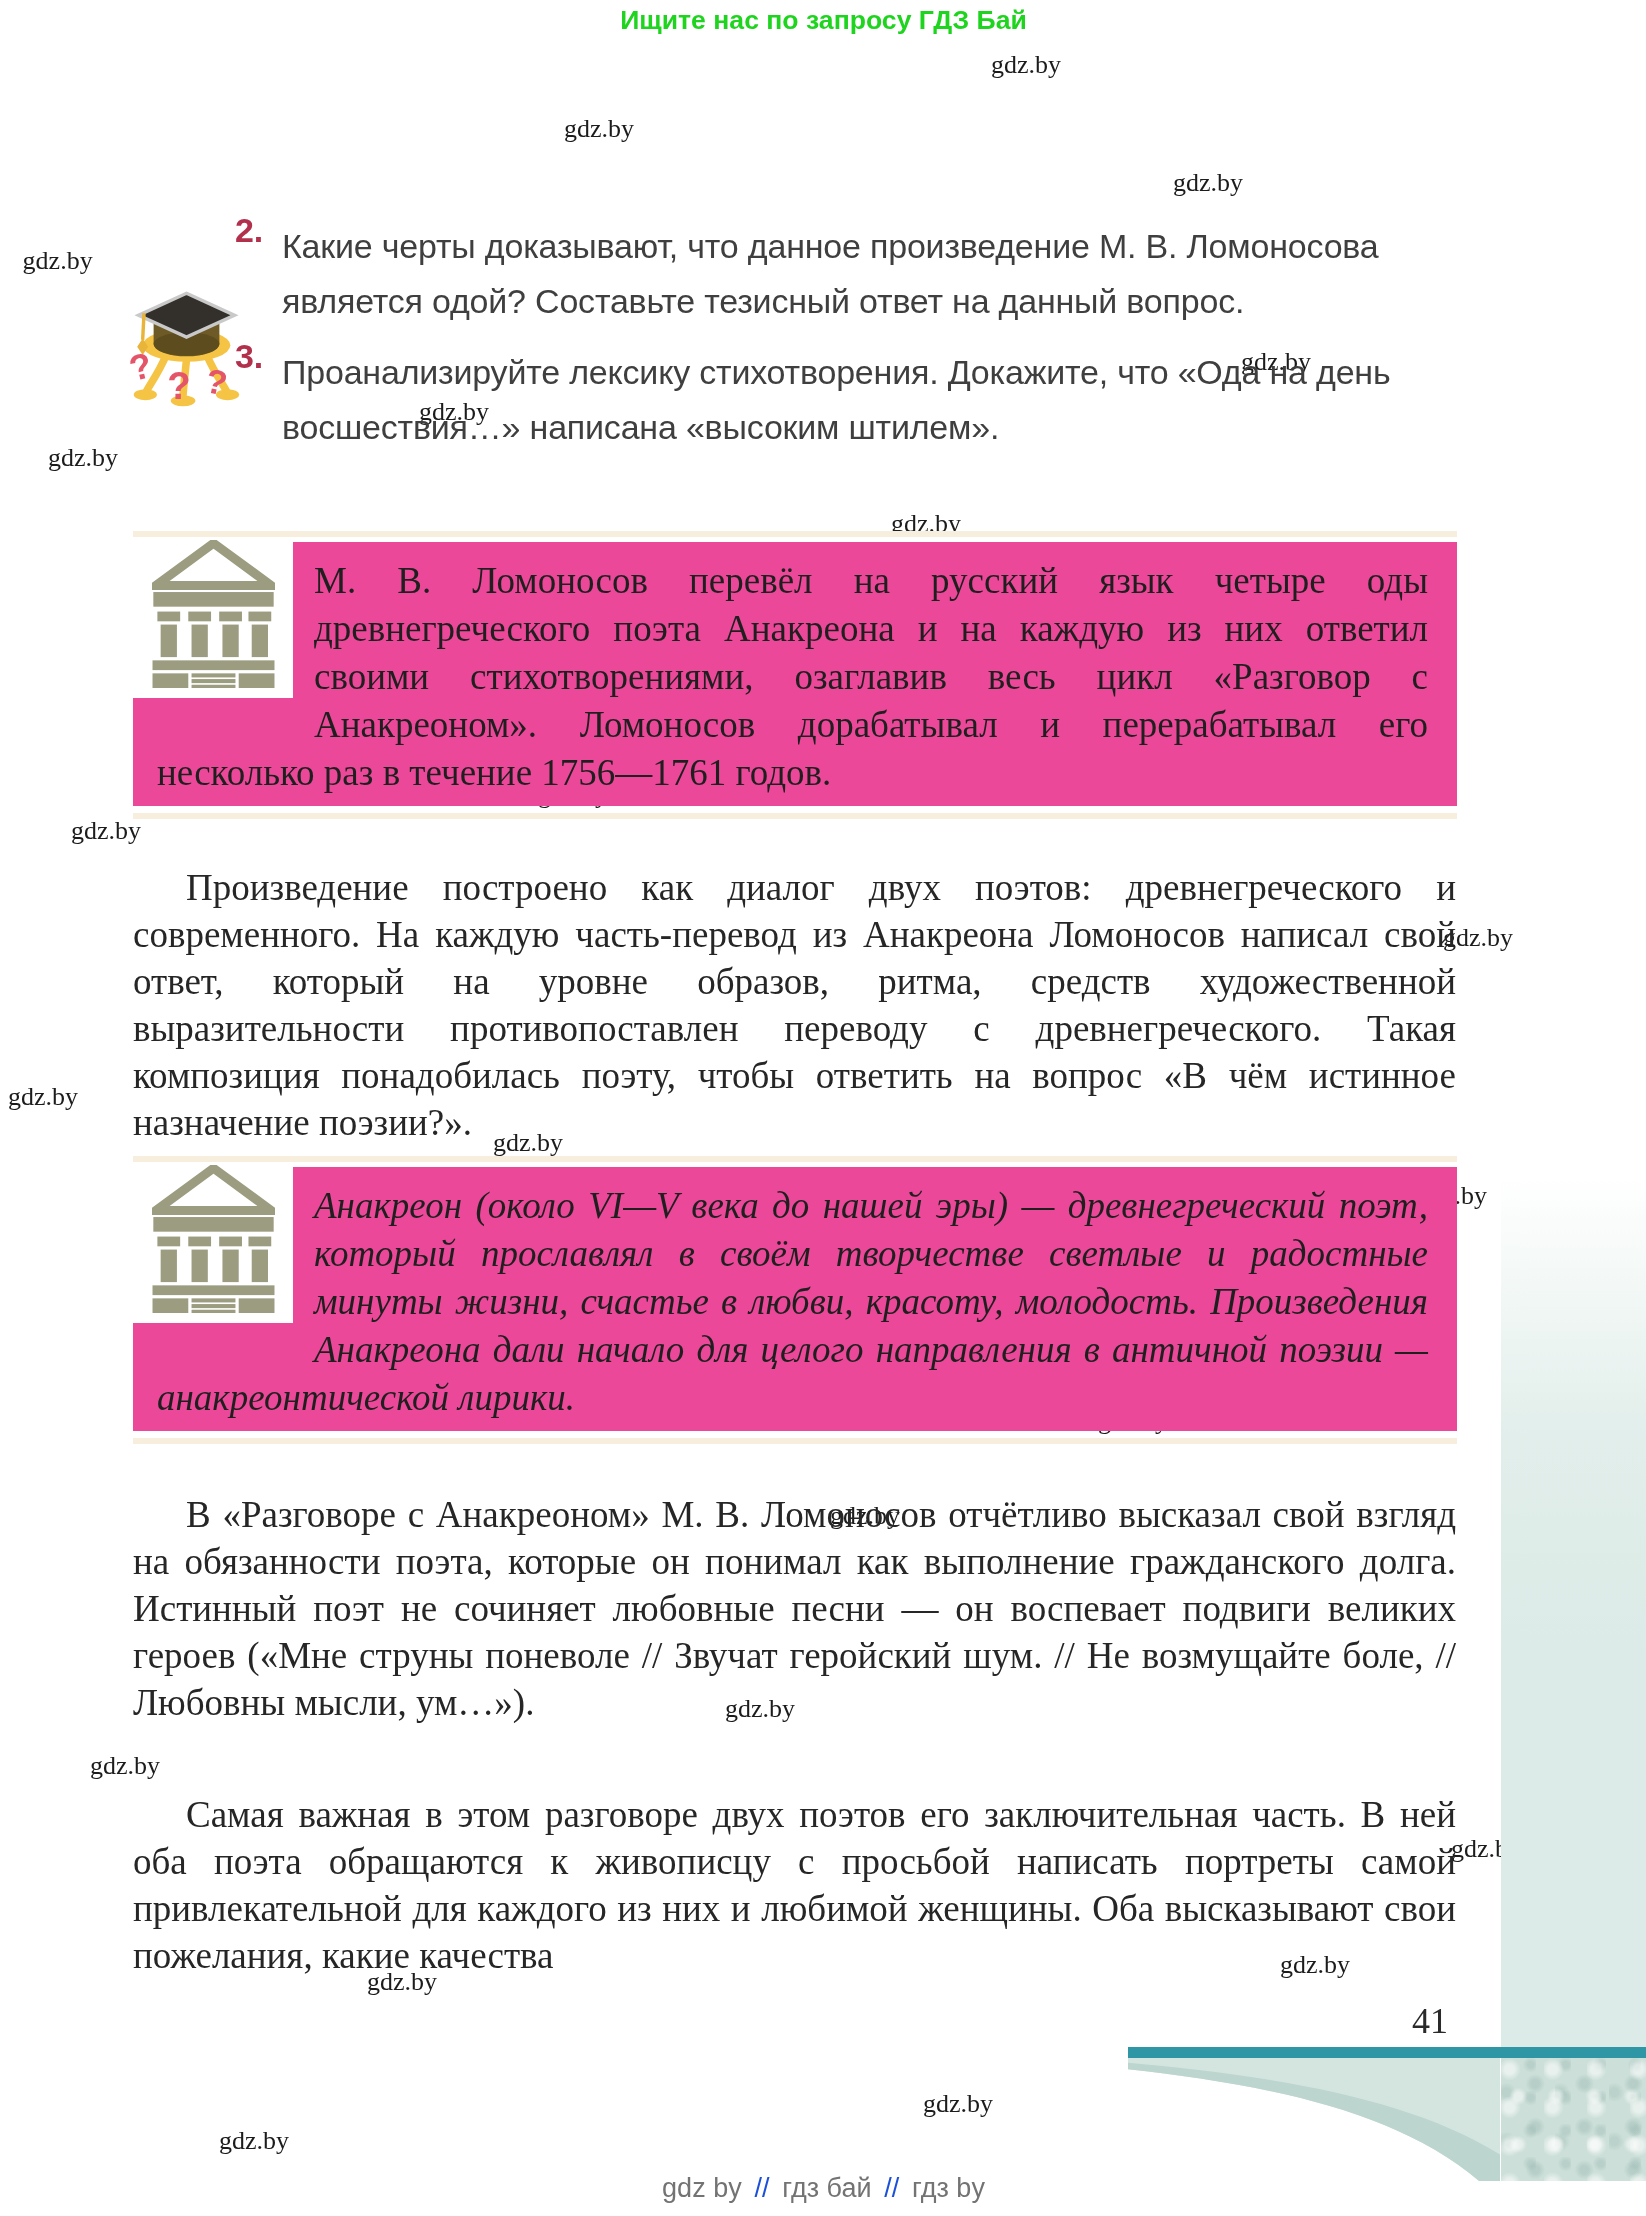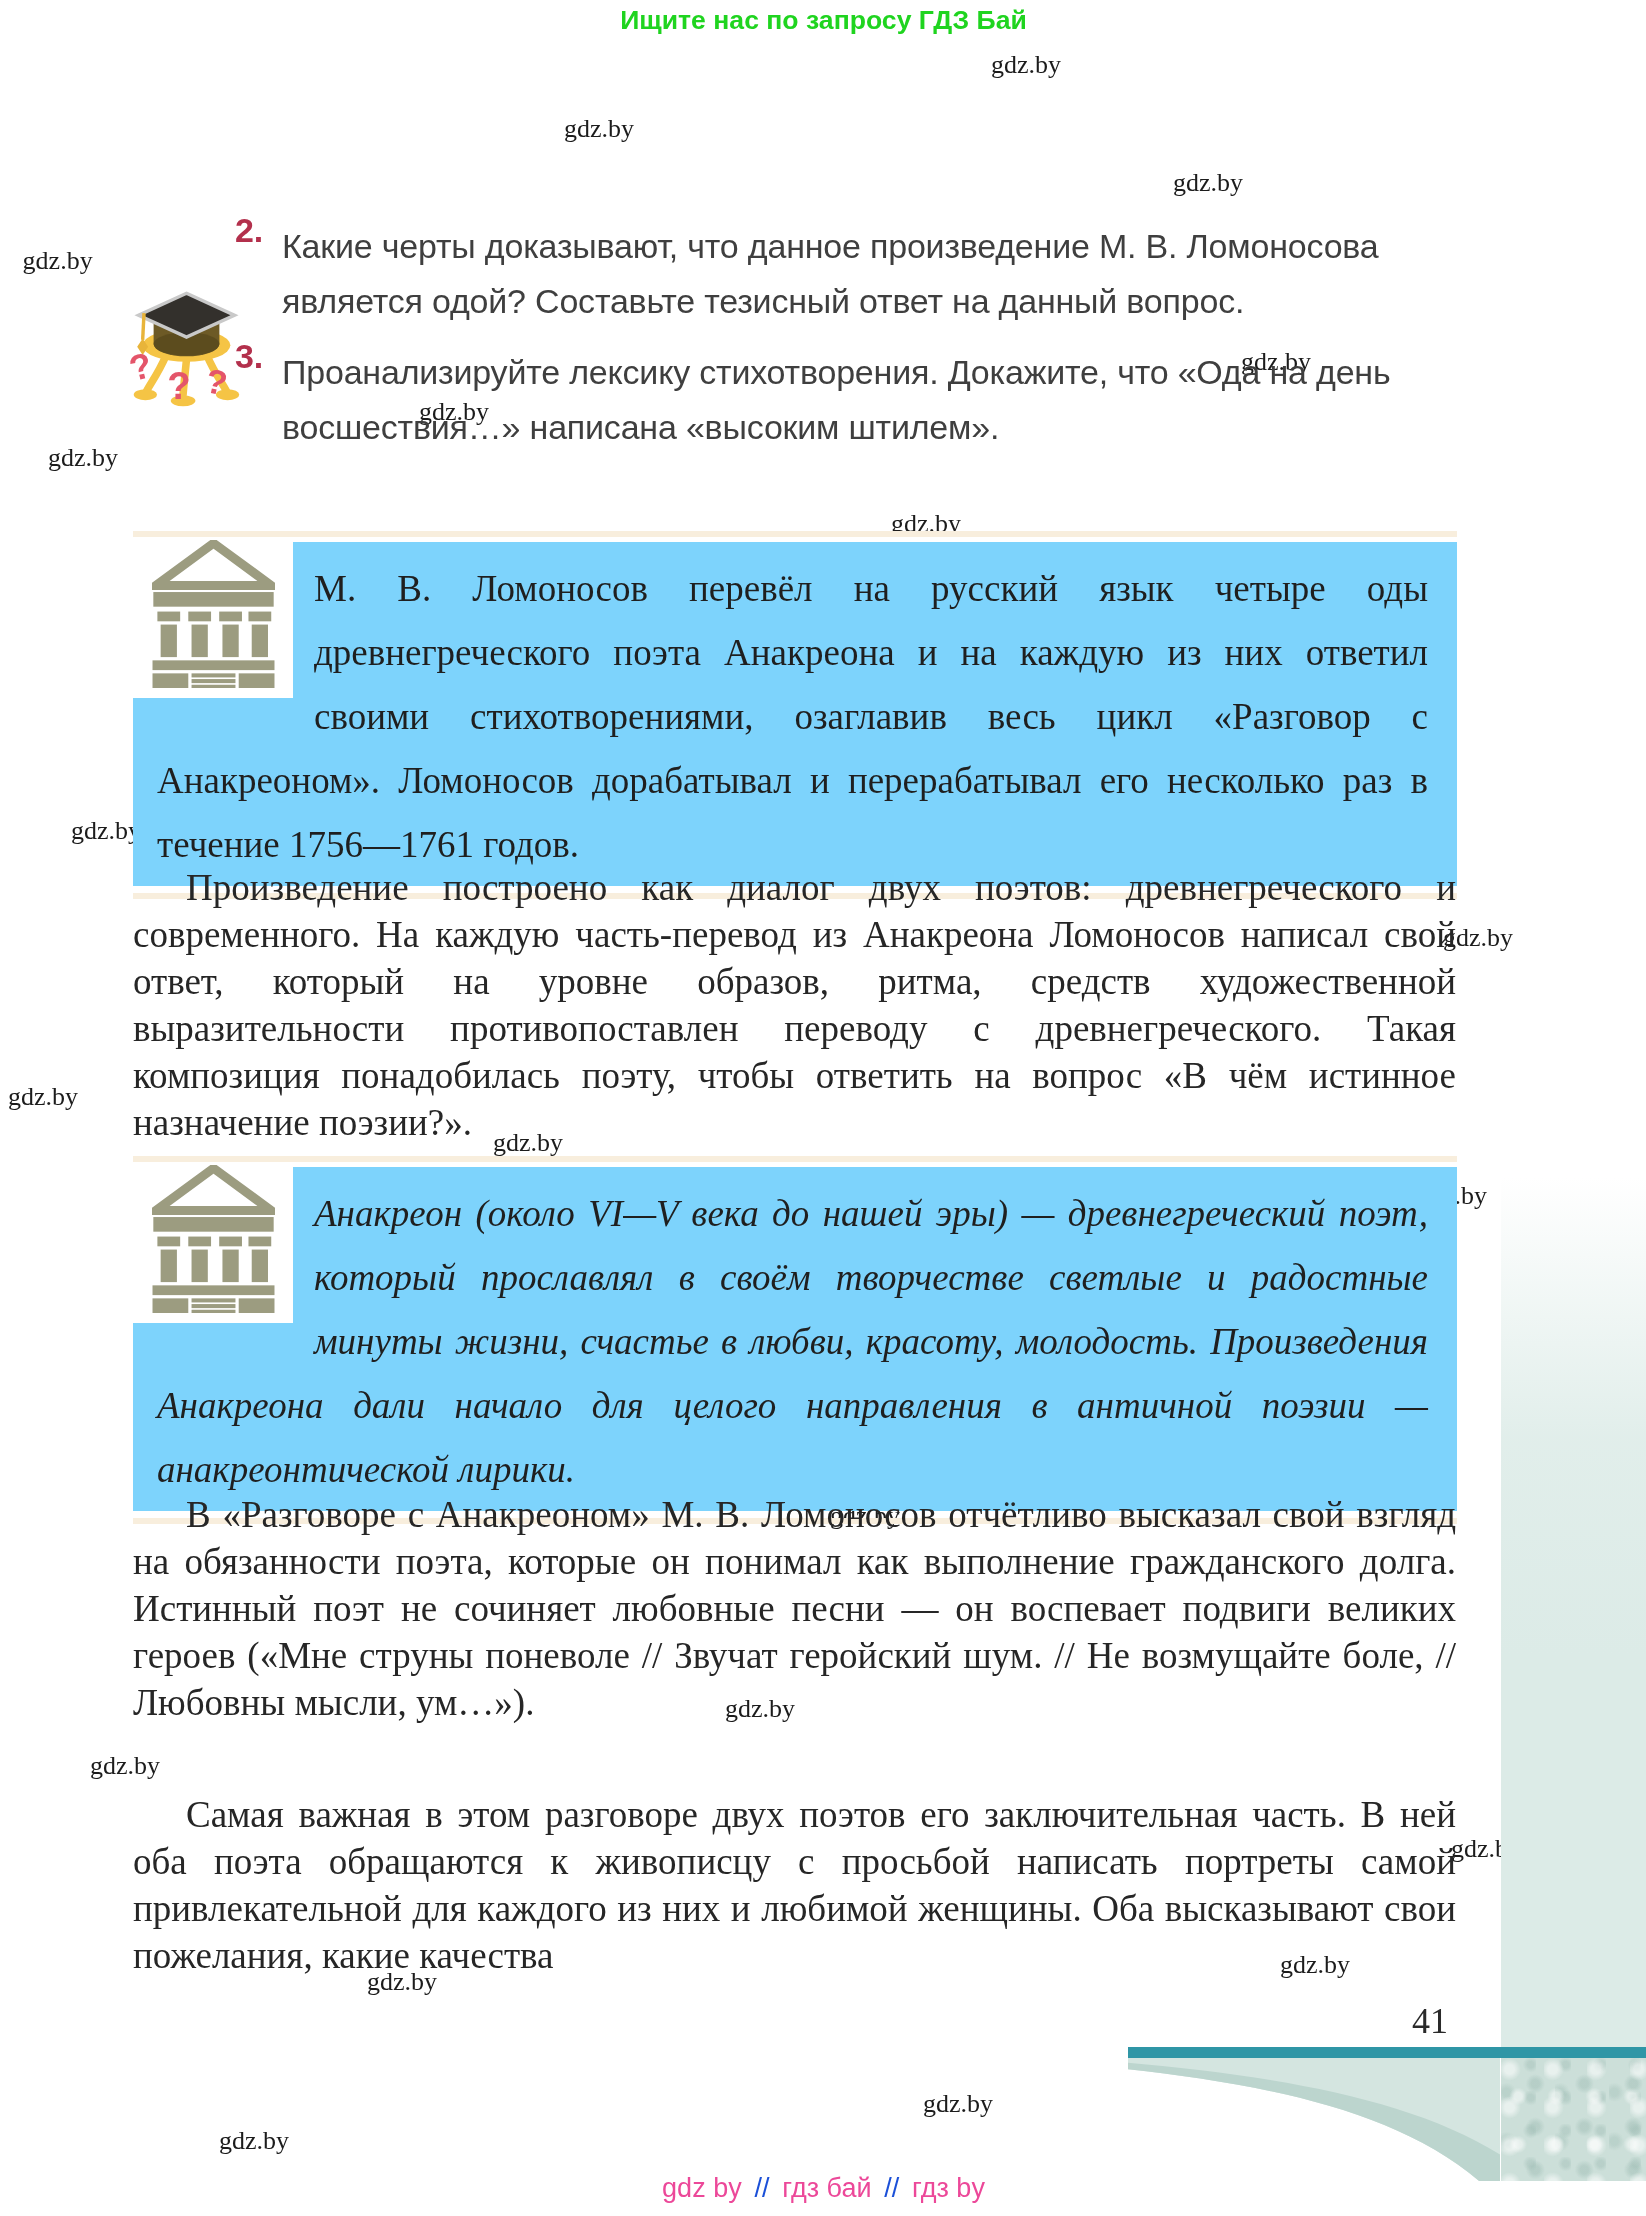--- a/index.html
+++ b/index.html
@@ -25,22 +25,22 @@
 
   
   .cap-wrap{position:absolute;left:118px;top:290px;width:137px;height:121px;}
 
   
   .sec-title{position:absolute;left:133px;top:456px;width:1324px;text-align:center;
              font-size:42px;font-weight:bold;letter-spacing:2.4px;color:#b2344f;}
 
   
   .note-box{position:absolute;left:133px;width:1324px;box-sizing:border-box;
-            background:#7dd3fc;padding:14.5px 29px 9.7px 24px;
-            font-size:37px;line-height:64px;text-align:justify;color:#1f1f1f;}
+            background:#ec4899;padding:14.5px 29px 9.7px 24px;
+            font-size:37px;line-height:48px;text-align:justify;color:#1f1f1f;}
   .note-box::before{content:"";position:absolute;left:0;right:0;top:-11.3px;height:6.4px;background:#f8eedd;}
   .note-box::after{content:"";position:absolute;left:0;right:0;bottom:-13px;height:6.4px;background:#f8eedd;}
   #box1{top:542px;}
   #box2{top:1167px;font-style:italic;}
   .icon-plate{float:left;width:160px;height:161px;margin:-19.3px 21px 3.2px -24px;
               background:#ffffff;text-align:center;}
   .icon-plate svg{margin-top:3.2px;}
 
   
   .para{position:absolute;left:133px;width:1323px;font-size:37px;line-height:47px;
@@ -66,21 +66,21 @@
         radial-gradient(circle at 70% 60%, rgba(160,190,182,.5) 0 4px, rgba(160,190,182,0) 9.7px),
         radial-gradient(circle at 45% 80%, rgba(255,255,255,.5) 0 4px, rgba(255,255,255,0) 8.9px),
         radial-gradient(circle at 85% 20%, rgba(160,190,182,.45) 0 3.2px, rgba(160,190,182,0) 8px),
         radial-gradient(circle at 10% 70%, rgba(160,190,182,.4) 0 4px, rgba(160,190,182,0) 9.7px);
       background-size:43px 38px, 49px 43px, 38px 48px, 35px 33px, 54px 49px;}
   .swoosh{position:absolute;left:1128px;top:2058px;width:372px;height:123px;z-index:2;}
 
   .bottom-links{position:absolute;left:0;top:2173px;width:100%;text-align:center;
                 font-family:"Liberation Sans","DejaVu Sans",sans-serif;
                 font-size:27px;color:#1b50d8;z-index:6;}
-  .bottom-links a{color:#ec4899;text-decoration:none;margin:16px 8px;}
+  .bottom-links a{color:#737373;text-decoration:none;margin:16px 8px;}
   .bottom-links .sep{margin:0 4.8px;}
 
   .temple-svg{display:inline-block;}
 </style>
 </head>
 <body>
 
 <div class="page">
 
   <div class="promo">Ищите нас по запросу ГДЗ Бай</div>

